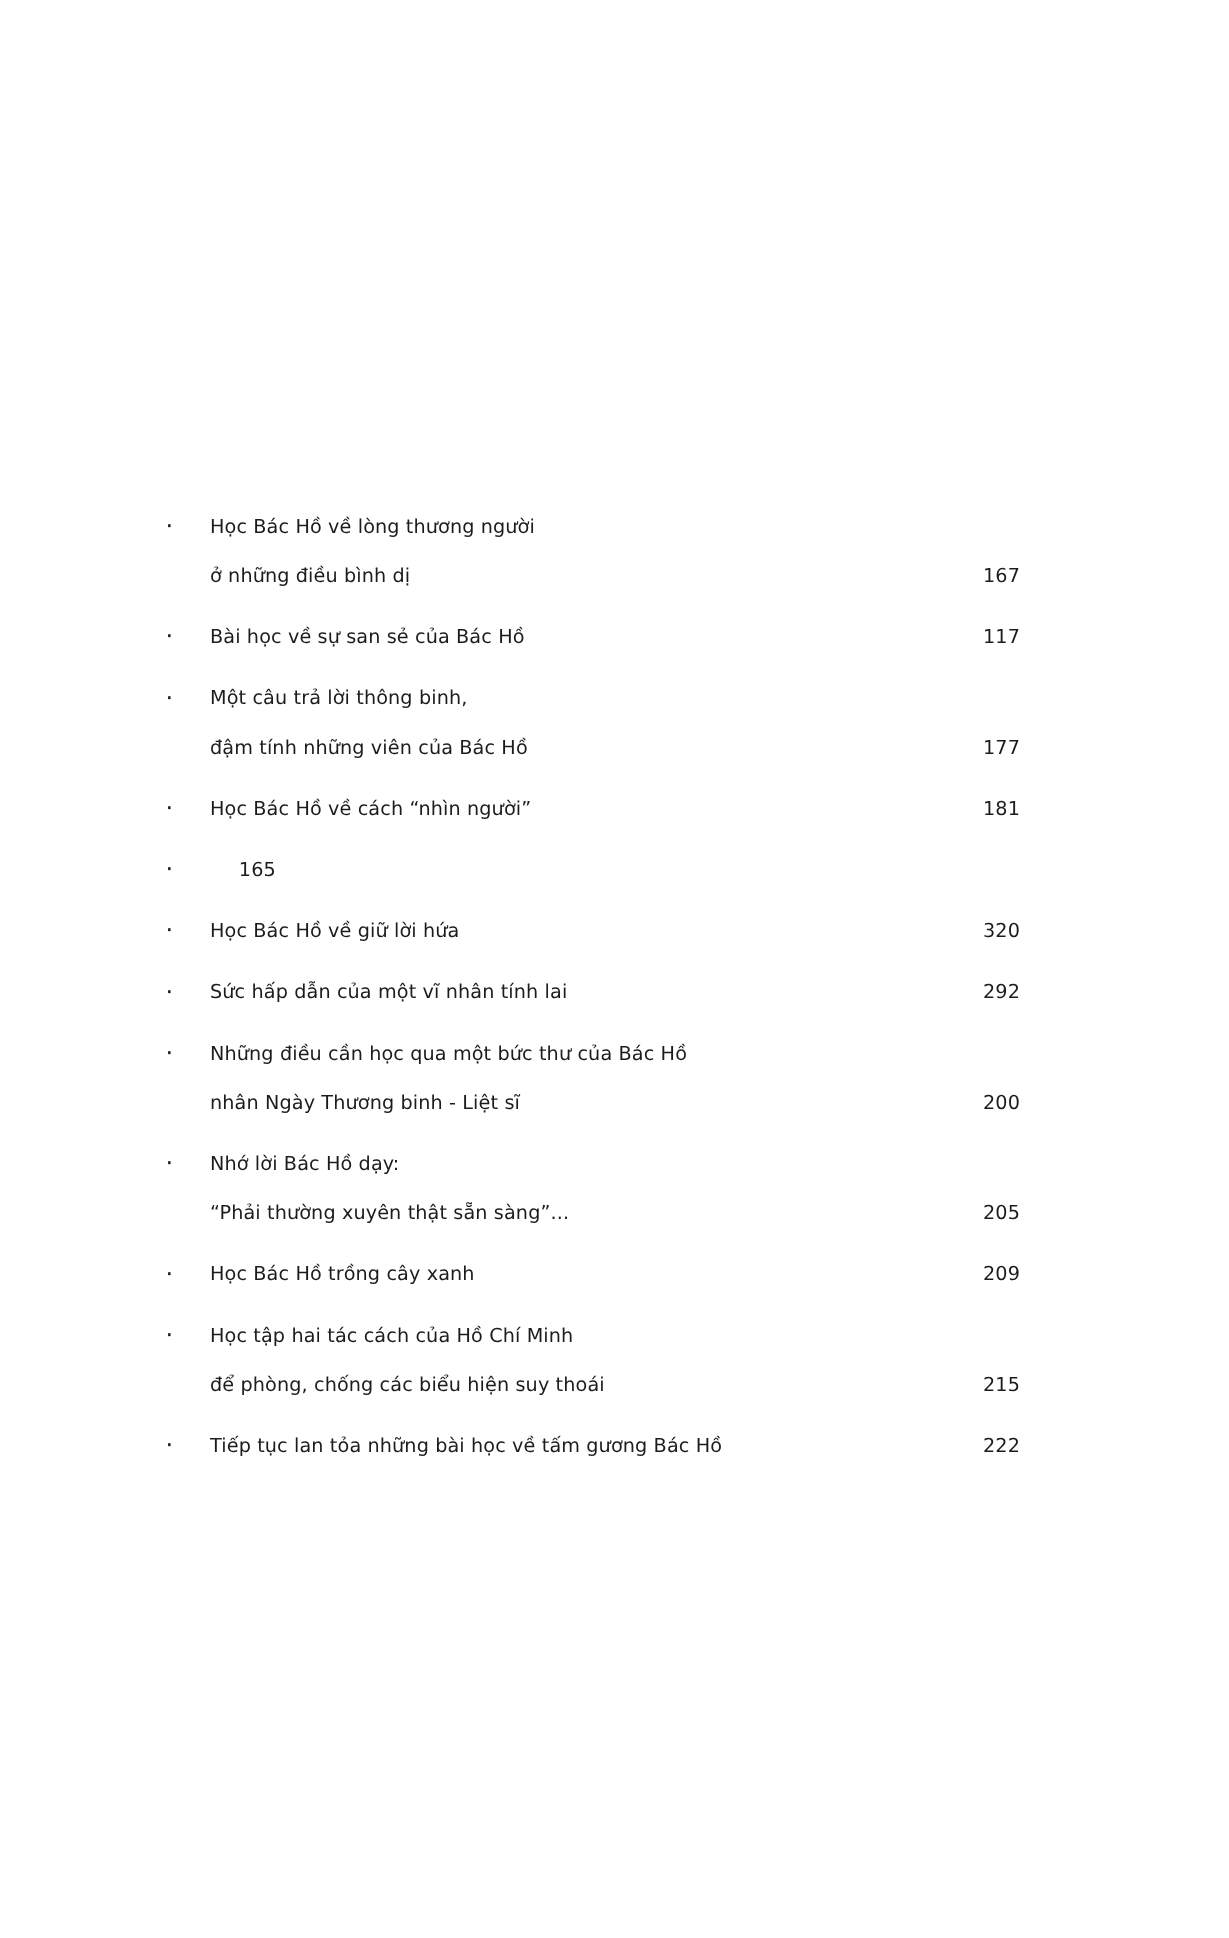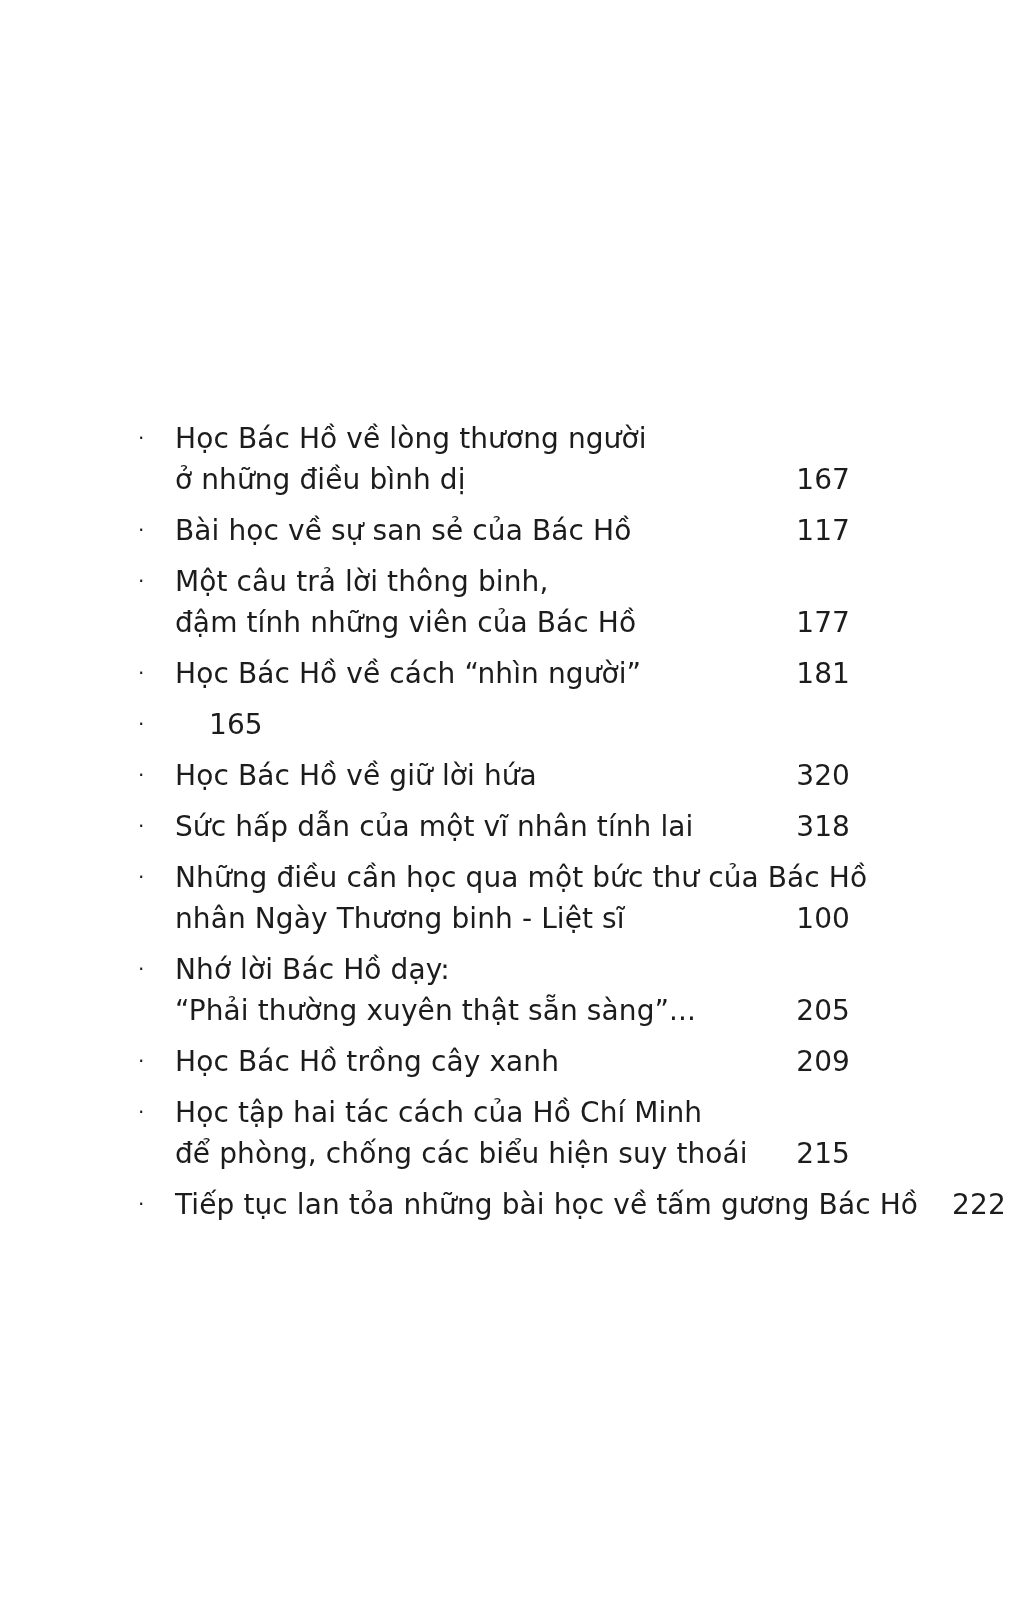--- a/index.html
+++ b/index.html
@@ -41,29 +41,29 @@
     user-select: none;
   }
   .entry-body {
     flex: 1 1 auto;
     min-width: 0;
   }
   .line-row {
     display: flex;
     justify-content: space-between;
     align-items: center;
-    font-size: 28px;
+    font-size: 16px;
     line-height: 41px;
     letter-spacing: 0.1px;
   }
   .line {
     white-space: nowrap;
   }
   .page-num {
-    margin-left: 34px;
+    margin-left: 24px;
     flex: 0 0 auto;
     text-align: right;
   }
 </style>
 </head>
 <body>
 
 <div class="page">
   <div class="toc">
 
@@ -130,34 +130,34 @@
           <span class="page-num">320</span>
         </div>
       </div>
     </div>
 
     <div class="toc-item">
       <span class="bullet">·</span>
       <div class="entry-body">
         <div class="line-row">
           <span class="line">Sức hấp dẫn của một vĩ nhân tính lai</span>
-          <span class="page-num">318</span>
+          <span class="page-num">292</span>
         </div>
       </div>
     </div>
 
     <div class="toc-item">
       <span class="bullet">·</span>
       <div class="entry-body">
         <div class="line-row">
           <span class="line">Những điều cần học qua một bức thư của Bác Hồ</span>
         </div>
         <div class="line-row">
           <span class="line">nhân Ngày Thương binh - Liệt sĩ</span>
-          <span class="page-num">100</span>
+          <span class="page-num">200</span>
         </div>
       </div>
     </div>
 
     <div class="toc-item">
       <span class="bullet">·</span>
       <div class="entry-body">
         <div class="line-row">
           <span class="line">Nhớ lời Bác Hồ dạy:</span>
         </div>

